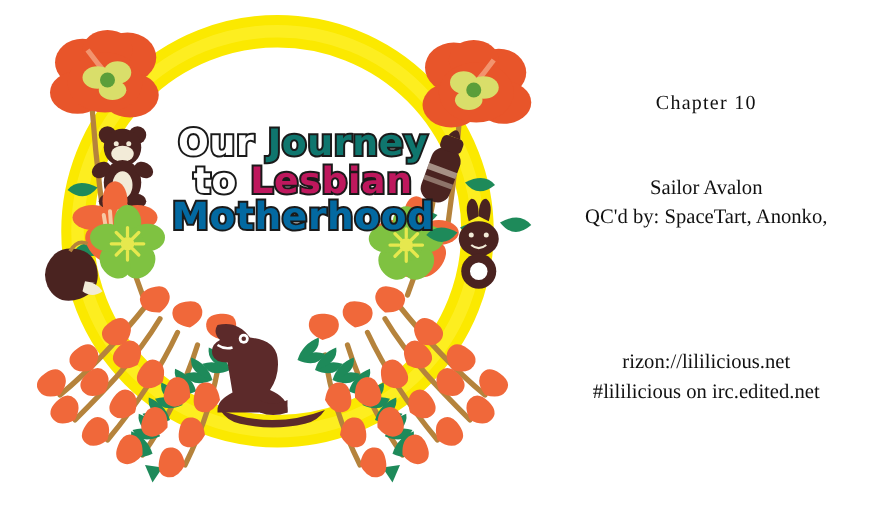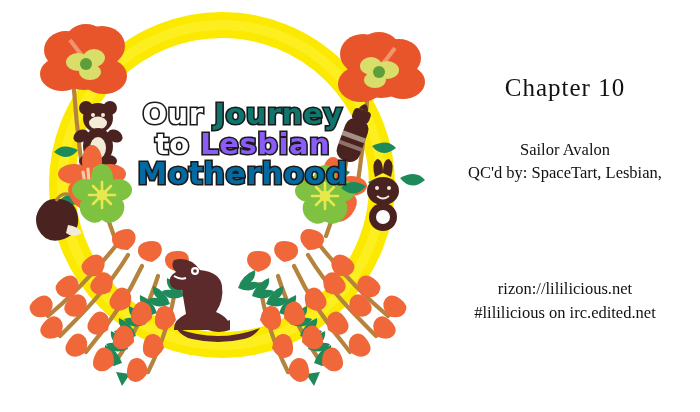--- a/index.html
+++ b/index.html
@@ -46,39 +46,39 @@
   .tl1 { font-size: 29px; }
   .tl2 { font-size: 29px; }
   .tl3 { font-size: 30px; }
   .word {
     display: inline-block;
     -webkit-text-stroke: 3.2px #1a1a1a;
     paint-order: stroke fill;
   }
   .w-white  { color: #ffffff; }
   .w-green  { color: #0f766e; }
-  .w-pink   { color: #8b5cf6; }
+  .w-pink   { color: #be185d; }
   .w-cyan   { color: #0369a1; }
 
   
   #credits {
     position: absolute;
     left: 430px;
     top: 0;
     width: 270px;
     height: 412px;
     color: #111111;
     text-align: center;
   }
   #chapter-title {
     position: absolute;
     left: 0;
     top: 74px;
     width: 270px;
-    font-size: 25px;
+    font-size: 16px;
     letter-spacing: 1px;
     font-family: Liberation Serif, serif;
   }
   #credit-lines {
     position: absolute;
     left: 0;
     top: 138px;
     width: 270px;
     font-size: 16.5px;
     line-height: 1.42;
@@ -453,21 +453,21 @@
       <span class="word w-cyan">Motherhood</span>
     </span>
   </div>
 
   <div id="credits">
 
     <div id="chapter-title">Chapter 10</div>
 
     <div id="credit-lines">
       <span class="cline">Sailor Avalon</span>
-      <span class="cline">QC'd by: SpaceTart, Lesbian,</span>
+      <span class="cline">QC'd by: SpaceTart, Anonko,</span>
     </div>
 
     <div id="site-lines">
       <span class="sline">rizon://lililicious.net</span>
       <span class="sline">#lililicious on irc.edited.net</span>
     </div>
 
   </div>
 
 </div>

